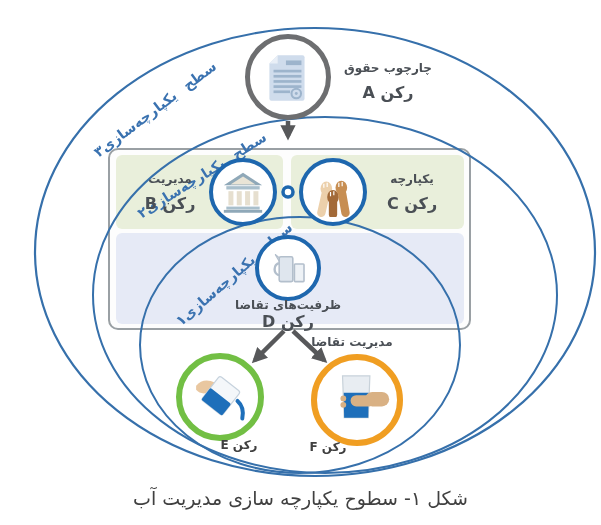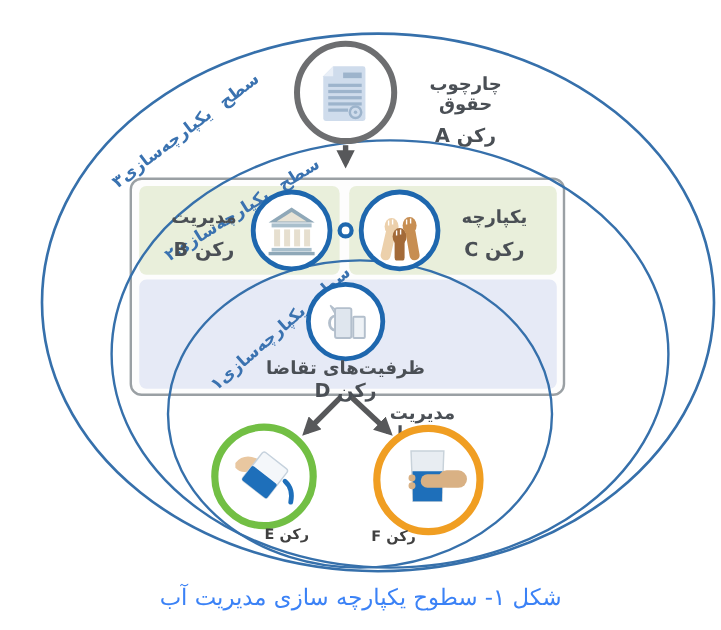--- a/index.html
+++ b/index.html
@@ -29,29 +29,29 @@
     display:flex;align-items:center;justify-content:center;
   }
   .blue-ring{border:4px solid #1e67ae;}
   .doc-ring{border:5px solid #6d6e70;}
   .green-ring{border:6px solid #72bf44;}
   .orange-ring{border:6px solid #f09e22;}
   
   .node-label{
     position:absolute;z-index:3;text-align:center;color:#4a4f55;direction:rtl;
   }
-  .node-label .title{font-size:15px;font-weight:600;line-height:1.1;}
+  .node-label .title{font-size:12px;font-weight:600;line-height:1.1;}
   .node-label .pillar{font-size:16px;font-weight:600;margin-top:9px;line-height:1.1;}
   .pillar-only{
     position:absolute;z-index:3;text-align:center;color:#404040;direction:rtl;
     font-size:12px;font-weight:600;
   }
   #caption{
     left:0;right:0;top:487px;z-index:3;text-align:center;direction:rtl;
-    color:#3b82f6;font-size:19px;font-weight:500;letter-spacing:.2px;
+    color:#404040;font-size:19px;font-weight:500;letter-spacing:.2px;
   }
 </style>
 </head>
 <body>
 
 <div id="stage">
 
   <svg id="arcs" width="601" height="525" viewBox="0 0 601 525">
     <defs>
       <marker id="ah" markerWidth="3.4" markerHeight="3.4" refX="2.4" refY="1.7" orient="auto">

